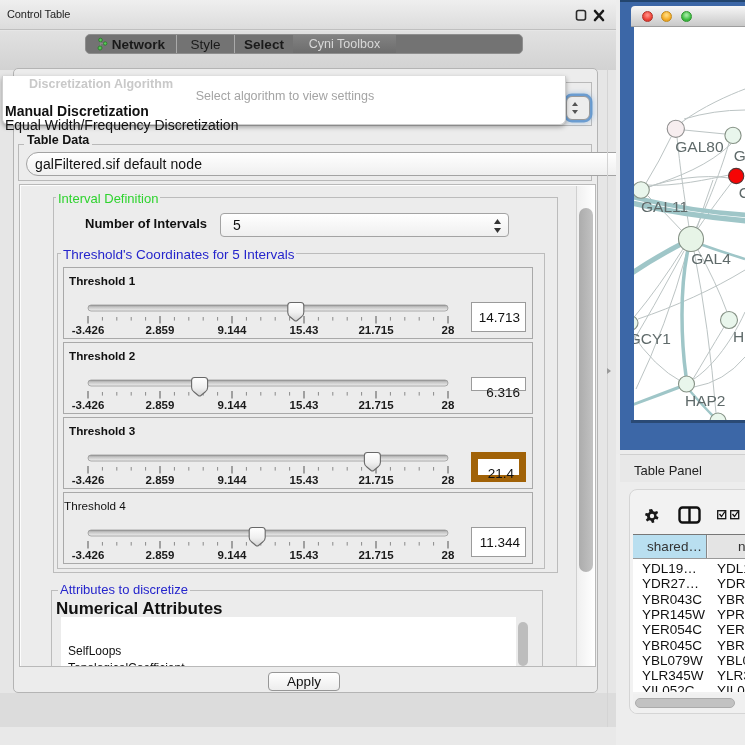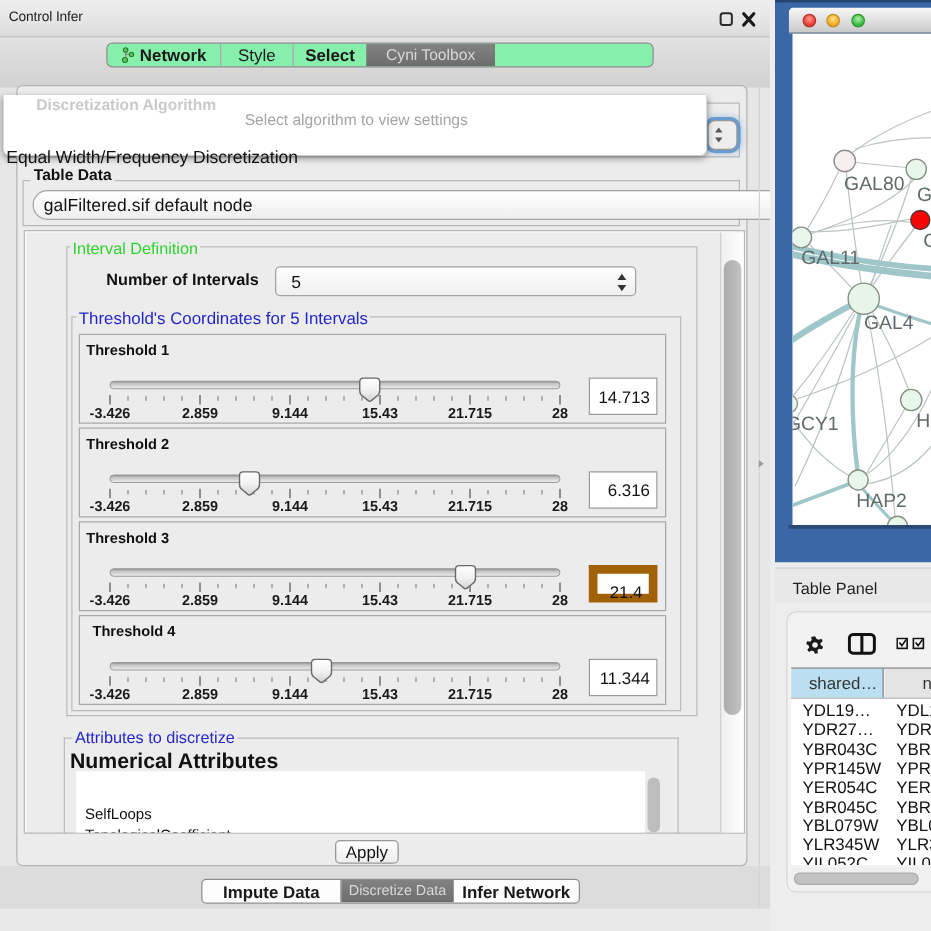--- a/index.html
+++ b/index.html
@@ -5,34 +5,34 @@
 html,body { width:745px; height:745px; overflow:hidden; background:#e9e9e9;
   font-family:"Liberation Sans", sans-serif; }
 .a { position:absolute; }
 </style></head>
 <body>
 <div class="a" style="left:0;top:0;width:745px;height:745px;overflow:hidden">
 
 <div class="a" style="left:0;top:0;width:616px;height:745px;background:#e6e6e6"></div>
 
 <div class="a" style="left:0;top:0;width:616px;height:30px;background:linear-gradient(#efefef,#dcdcdc);border-bottom:1px solid #bfbfbf"></div>
-<div class="a" style="left:7px;top:8px;font-size:11px;letter-spacing:-0.1px;color:#222">Control Infer</div>
+<div class="a" style="left:7px;top:8px;font-size:11px;letter-spacing:-0.1px;color:#222">Control Table</div>
 <svg class="a" style="left:575px;top:9px" width="32" height="14" viewBox="0 0 32 14">
 <rect x="1.5" y="1.5" width="9" height="9.5" rx="2" fill="none" stroke="#2a2a2a" stroke-width="1.6"></rect>
 <path d="M 20,2 L 28,11 M 28,2 L 20,11" stroke="#1a1a1a" stroke-width="2.6" stroke-linecap="round"></path>
 </svg>
 
 <div class="a" style="left:0;top:31px;width:616px;height:39px;background:linear-gradient(#e1e1e1,#d2d2d2)"></div>
 
 <div class="a" style="left:0;top:693px;width:616px;height:34px;background:#dcdcdc"></div>
 <div class="a" style="left:0;top:727px;width:616px;height:18px;background:#e9e9e9"></div>
 
 <div class="a" style="left:13px;top:68px;width:585px;height:625px;background:#ececec;border:1.5px solid #b4b4b4;border-radius:5px"></div>
 
-<div class="a" style="left:85px;top:34px;width:438px;height:20px;border:1px solid #8e8e8e;border-radius:5px;background:#86efac;overflow:hidden;display:flex">
+<div class="a" style="left:85px;top:34px;width:438px;height:20px;border:1px solid #8e8e8e;border-radius:5px;background:#737373;overflow:hidden;display:flex">
 <div style="width:91px;height:100%;border-right:1px solid #aaa;display:flex;align-items:center;justify-content:center;font-size:13.5px;font-weight:bold;color:#1a1a1a"><svg width="11" height="14" viewBox="0 0 11 14" style="margin-right:4px">
           <line x1="3.5" y1="3.5" x2="3.5" y2="10.5" stroke="#888" stroke-width="1"></line>
           <line x1="3.5" y1="6.5" x2="8" y2="6.5" stroke="#888" stroke-width="1"></line>
           <circle cx="3.5" cy="3" r="1.8" fill="#57c957" stroke="#2c7a2c" stroke-width="0.9"></circle>
           <circle cx="3" cy="11" r="2" fill="#57c957" stroke="#2c7a2c" stroke-width="0.9"></circle>
           <circle cx="8.2" cy="6.5" r="1.7" fill="#57c957" stroke="#2c7a2c" stroke-width="0.9"></circle>
         </svg>Network</div>
 <div style="width:58px;height:100%;border-right:1px solid #aaa;display:flex;align-items:center;justify-content:center;font-size:13.5px;font-weight:normal;color:#1a1a1a">Style</div>
 <div style="width:58px;height:100%;display:flex;align-items:center;justify-content:center;font-size:13.5px;font-weight:bold;color:#1a1a1a">Select</div>
 <div style="width:103px;height:100%;background:linear-gradient(#828282,#6d6d6d);display:flex;align-items:center;justify-content:center;font-size:12.5px;color:#d8d8d8;white-space:nowrap">Cyni Toolbox</div>
@@ -43,20 +43,21 @@
 <div class="a" style="left:566px;top:96px;width:24px;height:24px;border-radius:6px;background:#ededed;border:1px solid #9a9a9a;box-shadow:0 0 0 2.5px rgba(96,150,205,0.9), 0 0 4px 4px rgba(120,165,215,0.35)">
 <svg class="a" style="left:4px;top:4px" width="8" height="14" viewBox="0 0 8 14">
         <path d="M 4,1 L 7,5 L 1,5 Z" fill="#555"></path>
         <path d="M 4,13 L 7,9 L 1,9 Z" fill="#555"></path>
       </svg>
 </div>
 
 <div class="a" style="left:2px;top:76px;width:564px;height:49px;background:#fff;border:1px solid #cfcfcf;border-top:none;border-radius:0 0 6px 6px;box-shadow:0 2px 5px rgba(0,0,0,0.35)">
 <div class="a" style="left:26px;top:1px;font-size:12.5px;font-weight:bold;color:#c9c9c9">Discretization Algorithm</div>
 <div class="a" style="left:0;top:13px;width:564px;height:14px;text-align:center;font-size:12.5px;font-weight:normal;color:#a4a4a4">Select algorithm to view settings</div>
+<div class="a" style="left:2px;top:27px;font-size:14px;font-weight:bold;color:#111">Manual Discretization</div>
 <div class="a" style="left:2px;top:41px;font-size:14px;color:#111">Equal Width/Frequency Discretization</div>
 </div>
 
 <div class="a" style="left:18px;top:144px;width:574px;height:37px;border:1px solid #b9b9b9;border-top:1px solid #b9b9b9"></div>
 <div class="a" style="left:24px;top:133px;background:#ececec;padding:0 3px;font-size:12.5px;font-weight:bold;color:#111">Table Data</div>
 <div class="a" style="left:26px;top:152px;width:651px;height:24px;border:1px solid #a3a3a3;border-radius:12px;background:linear-gradient(#ffffff,#efefef);font-size:14px;letter-spacing:0.1px;color:#111;line-height:23px;padding-left:8px">galFiltered.sif default node
 <svg class="a" style="right:6px;top:4px" width="9" height="16" viewBox="0 0 9 16">
         <path d="M 4.5,1 L 8,6 L 1,6 Z" fill="#333"></path>
         <path d="M 4.5,15 L 8,10 L 1,10 Z" fill="#333"></path>
       </svg>
@@ -176,21 +177,21 @@
         <line x1="384.00" y1="48" x2="384.00" y2="55.5" stroke="#555" stroke-width="1"></line>
         <text x="24.00" y="66" text-anchor="middle" font-family="Liberation Sans, sans-serif" font-size="11.5" font-weight="600" fill="#1a1a1a">-3.426</text>
         <text x="96.00" y="66" text-anchor="middle" font-family="Liberation Sans, sans-serif" font-size="11.5" font-weight="600" fill="#1a1a1a">2.859</text>
         <text x="168.00" y="66" text-anchor="middle" font-family="Liberation Sans, sans-serif" font-size="11.5" font-weight="600" fill="#1a1a1a">9.144</text>
         <text x="240.00" y="66" text-anchor="middle" font-family="Liberation Sans, sans-serif" font-size="11.5" font-weight="600" fill="#1a1a1a">15.43</text>
         <text x="312.00" y="66" text-anchor="middle" font-family="Liberation Sans, sans-serif" font-size="11.5" font-weight="600" fill="#1a1a1a">21.715</text>
         <text x="384.00" y="66" text-anchor="middle" font-family="Liberation Sans, sans-serif" font-size="11.5" font-weight="600" fill="#1a1a1a">28</text>
         <path d="M 127.60,37.50 Q 127.60,34.50 130.60,34.50 L 140.60,34.50 Q 143.60,34.50 143.60,37.50 L 143.60,44.50 Q 143.60,47.50 141.10,49.00 L 136.90,52.50 Q 135.60,53.50 134.30,52.50 L 130.10,49.00 Q 127.60,47.50 127.60,44.50 Z" fill="url(#th)" stroke="#686868" stroke-width="1.1"></path>
       </svg>
 <div class="a" style="left:5px;top:6px;font-size:11.7px;font-weight:bold;color:#111">Threshold 2</div>
-<div class="a" style="left:407px;top:34px;width:55px;height:30px;background:#fff;border:1px solid #9b9b9b;font-size:13.5px;color:#111;text-align:right;line-height:30px;padding-right:5px">6.316</div>
+<div class="a" style="left:407px;top:34px;width:55px;height:14px;background:#fff;border:1px solid #9b9b9b;font-size:13.5px;color:#111;text-align:right;line-height:30px;padding-right:5px">6.316</div>
 </div>
 <div class="a" style="left:63px;top:417px;width:470px;height:72px;border:1px solid #a9a9a9;background:#ececec">
 <svg class="a" style="left:0;top:0" width="470" height="72" viewBox="0 0 470 72">
         <defs>
           <linearGradient id="tg" x1="0" y1="0" x2="0" y2="1">
             <stop offset="0" stop-color="#8a8a8a"></stop>
             <stop offset="0.3" stop-color="#c2c2c2"></stop>
             <stop offset="1" stop-color="#f0f0f0"></stop>
           </linearGradient>
           <linearGradient id="th" x1="0" y1="0" x2="0" y2="1">
@@ -279,39 +280,34 @@
         <line x1="369.60" y1="49" x2="369.60" y2="52.6" stroke="#8a8a8a" stroke-width="1"></line>
         <line x1="384.00" y1="48" x2="384.00" y2="55.5" stroke="#555" stroke-width="1"></line>
         <text x="24.00" y="66" text-anchor="middle" font-family="Liberation Sans, sans-serif" font-size="11.5" font-weight="600" fill="#1a1a1a">-3.426</text>
         <text x="96.00" y="66" text-anchor="middle" font-family="Liberation Sans, sans-serif" font-size="11.5" font-weight="600" fill="#1a1a1a">2.859</text>
         <text x="168.00" y="66" text-anchor="middle" font-family="Liberation Sans, sans-serif" font-size="11.5" font-weight="600" fill="#1a1a1a">9.144</text>
         <text x="240.00" y="66" text-anchor="middle" font-family="Liberation Sans, sans-serif" font-size="11.5" font-weight="600" fill="#1a1a1a">15.43</text>
         <text x="312.00" y="66" text-anchor="middle" font-family="Liberation Sans, sans-serif" font-size="11.5" font-weight="600" fill="#1a1a1a">21.715</text>
         <text x="384.00" y="66" text-anchor="middle" font-family="Liberation Sans, sans-serif" font-size="11.5" font-weight="600" fill="#1a1a1a">28</text>
         <path d="M 185.20,37.50 Q 185.20,34.50 188.20,34.50 L 198.20,34.50 Q 201.20,34.50 201.20,37.50 L 201.20,44.50 Q 201.20,47.50 198.70,49.00 L 194.50,52.50 Q 193.20,53.50 191.90,52.50 L 187.70,49.00 Q 185.20,47.50 185.20,44.50 Z" fill="url(#th)" stroke="#686868" stroke-width="1.1"></path>
       </svg>
-<div class="a" style="left:10px;top:6px;font-size:11.7px;font-weight:bold;color:#111">Threshold 4</div>
+<div class="a" style="left:0;top:6px;font-size:11.7px;font-weight:normal;color:#111">Threshold 4</div>
 <div class="a" style="left:407px;top:34px;width:55px;height:30px;background:#fff;border:1px solid #9b9b9b;font-size:13.5px;color:#111;text-align:right;line-height:30px;padding-right:5px">11.344</div>
 </div>
 
 <div class="a" style="left:51px;top:590px;width:492px;height:77px;border:1px solid #bcbcbc;border-bottom:none"></div>
 <div class="a" style="left:58px;top:582px;background:#ececec;padding:0 2px;font-size:13px;color:#2525cc">Attributes to discretize</div>
 <div class="a" style="left:56px;top:599px;font-size:17px;font-weight:bold;color:#111">Numerical Attributes</div>
 <div class="a" style="left:61px;top:617px;width:455px;height:49px;background:#fff;overflow:hidden">
 <div style="padding:26px 0 0 7px;font-size:12px;color:#111;line-height:17px">SelfLoops<br>TopologicalCoefficient<br>BetweennessCentrality</div>
 </div>
 <div class="a" style="left:518px;top:622px;width:10px;height:44px;background:#bdbdbd;border-radius:5px"></div>
 
-<div class="a" style="left:268px;top:672px;width:51px;height:19px;border:1px solid #979797;border-radius:4px;background:linear-gradient(#ffffff,#ededed);text-align:center;font-size:13.5px;color:#111;line-height:17px">Apply</div>
-
-<div class="a" style="left:161px;top:703px;width:303px;height:20px;border:1px solid #8e8e8e;border-radius:4px;background:#fcfcfc;overflow:hidden;display:flex">
-<div style="width:111px;height:100%;border-right:1px solid #aaa;display:flex;align-items:center;justify-content:center;font-size:13.5px;font-weight:bold;color:#1a1a1a">Impute Data</div>
-<div style="width:90px;height:100%;background:linear-gradient(#828282,#6d6d6d);display:flex;align-items:center;justify-content:center;font-size:11.5px;color:#d8d8d8;white-space:nowrap">Discretize Data</div>
-<div style="width:100px;height:100%;display:flex;align-items:center;justify-content:center;font-size:13.5px;font-weight:bold;color:#1a1a1a">Infer Network</div>
-</div>
+<div class="a" style="left:268px;top:672px;width:72px;height:19px;border:1px solid #979797;border-radius:4px;background:linear-gradient(#ffffff,#ededed);text-align:center;font-size:13.5px;color:#111;line-height:17px">Apply</div>
+
 
 <div class="a" style="left:607px;top:66px;width:1px;height:661px;background:#d4d4d4"></div>
 
 <div class="a" style="left:607px;top:368px;width:0;height:0;border-left:4px solid #9a9a9a;border-top:3px solid transparent;border-bottom:3px solid transparent"></div>
 
 <div class="a" style="left:616px;top:0;width:129px;height:745px;background:#ededed"></div>
 
 <div class="a" style="left:620px;top:0;width:125px;height:450px;background:#3c67a7;border-top:2px solid #23456e"></div>
 <div class="a" style="left:631px;top:6px;width:114px;height:21px;background:linear-gradient(#f7f7f7,#c9c9c9);border-bottom:1px solid #9e9e9e;border-radius:4px 0 0 0"></div>
 <div class="a" style="left:642px;top:11px;width:11px;height:11px;border-radius:50%;background:radial-gradient(circle at 50% 35%,#ff8a80 10%,#ee4338 60%,#c62e24);border:0.5px solid #b0322a"></div>

